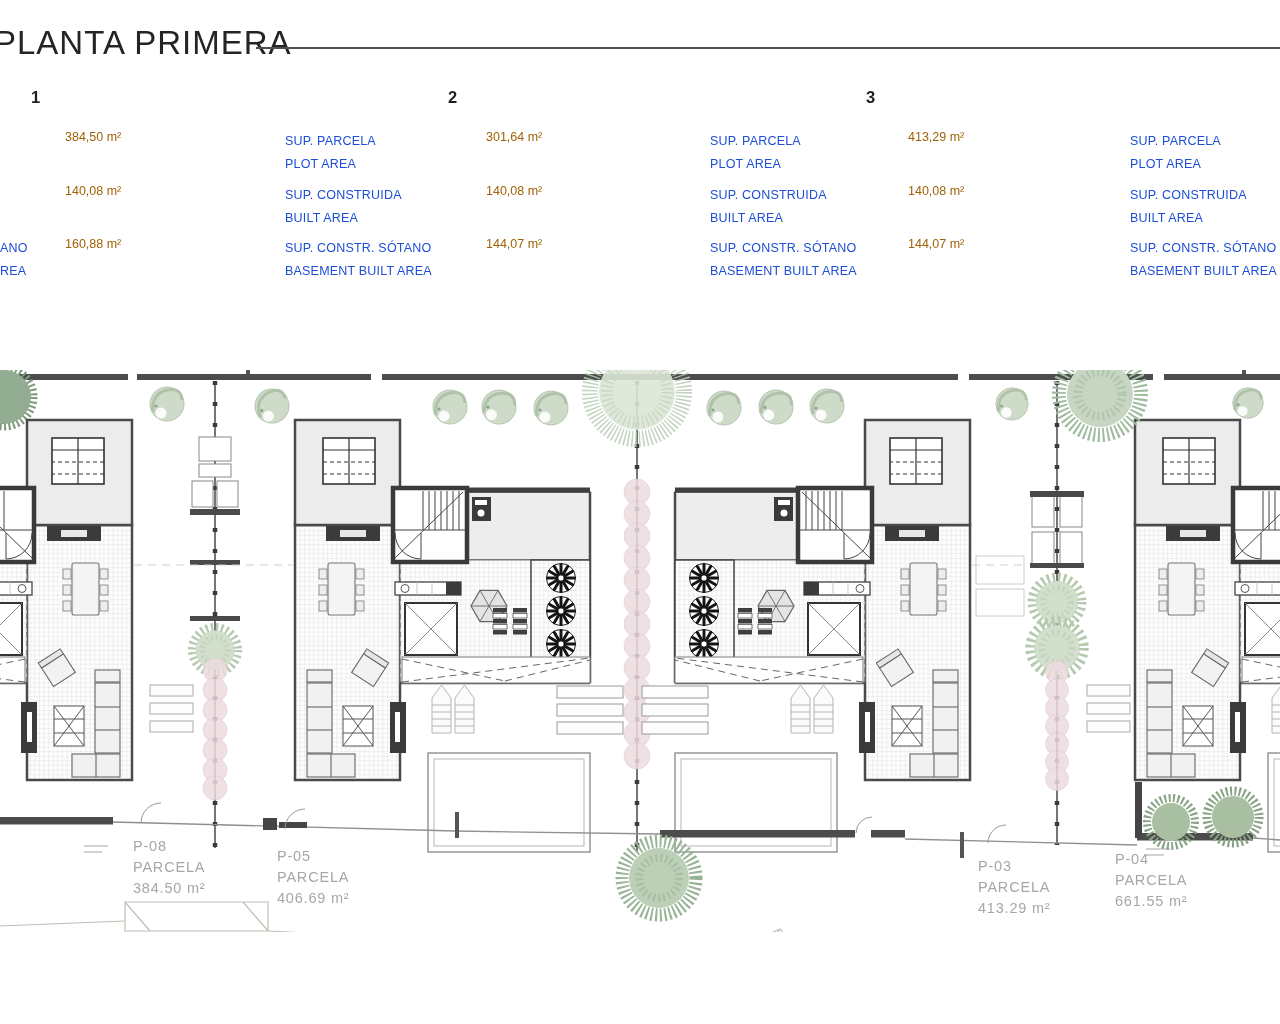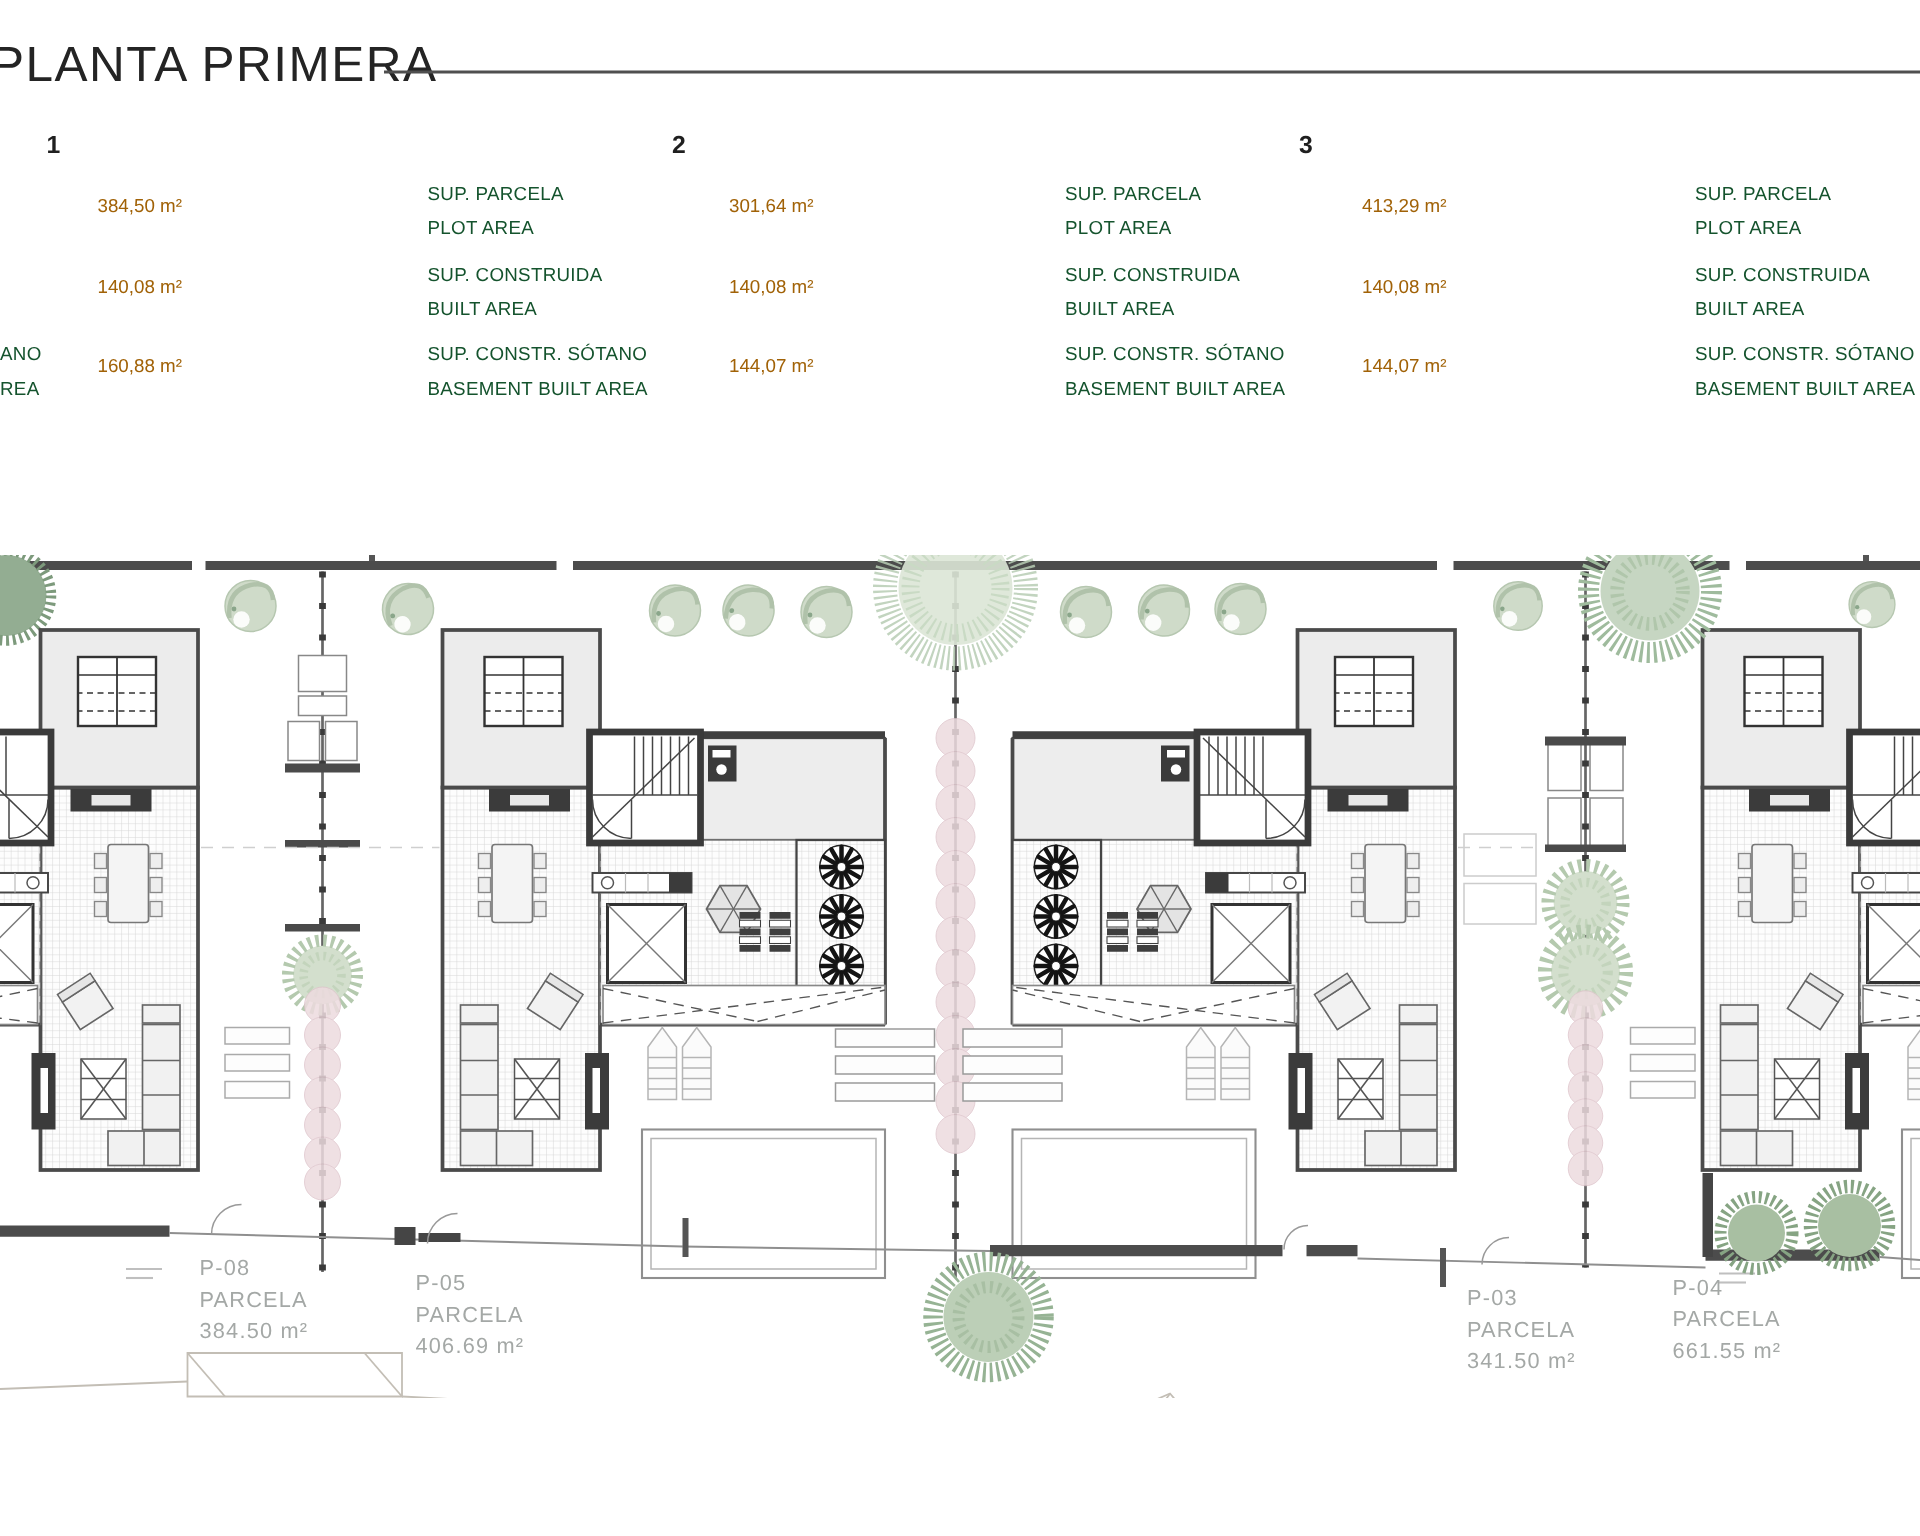--- a/index.html
+++ b/index.html
@@ -1,21 +1,21 @@
 <!DOCTYPE html>
 <html><head>
 <meta charset="utf-8">
 <style>
   html,body{margin:0;padding:0;background:#fff;}
   .page{position:relative;width:1280px;height:932px;background:#fff;overflow:hidden;
         font-family:"Liberation Sans", sans-serif;color:#2d2d2d;padding-left:44px;}
   .title{position:absolute;left:-6px;top:24px;font-size:33px;letter-spacing:1px;color:#242424;white-space:nowrap;}
   .rule{position:absolute;left:256px;top:47px;width:1024px;height:2px;background:#4f4f4f;}
   .unit-num{position:absolute;font-size:16.5px;font-weight:bold;color:#1f1f1f;}
-  .lab{position:absolute;font-size:12.5px;line-height:23px;color:#14532d;letter-spacing:.2px;white-space:nowrap;}
+  .lab{position:absolute;font-size:12.5px;line-height:23px;color:#1d4ed8;letter-spacing:.2px;white-space:nowrap;margin-top:12px;}
   .lab span{display:block;}
   .val{position:absolute;font-size:12.5px;color:#a16207;white-space:nowrap;}
   .parcel{position:absolute;font-size:14.5px;line-height:21px;color:#a4a8a6;letter-spacing:.8px;white-space:nowrap;}
   .parcel span{display:block;}
   svg.plan{position:absolute;left:0;top:370px;}
 </style>
 </head>
 <body>
 
 <div class="page">
@@ -453,21 +453,21 @@
     <span>384.50 m²</span>
   </div>
   <div class="parcel" style="left:277px;top:846px">
     <span>P-05</span>
     <span>PARCELA</span>
     <span>406.69 m²</span>
   </div>
   <div class="parcel" style="left:978px;top:856px">
     <span>P-03</span>
     <span>PARCELA</span>
-    <span>341.50 m²</span>
+    <span>413.29 m²</span>
   </div>
   <div class="parcel" style="left:1115px;top:849px">
     <span>P-04</span>
     <span>PARCELA</span>
     <span>661.55 m²</span>
   </div>
 
 </div>
 
 </body></html>

